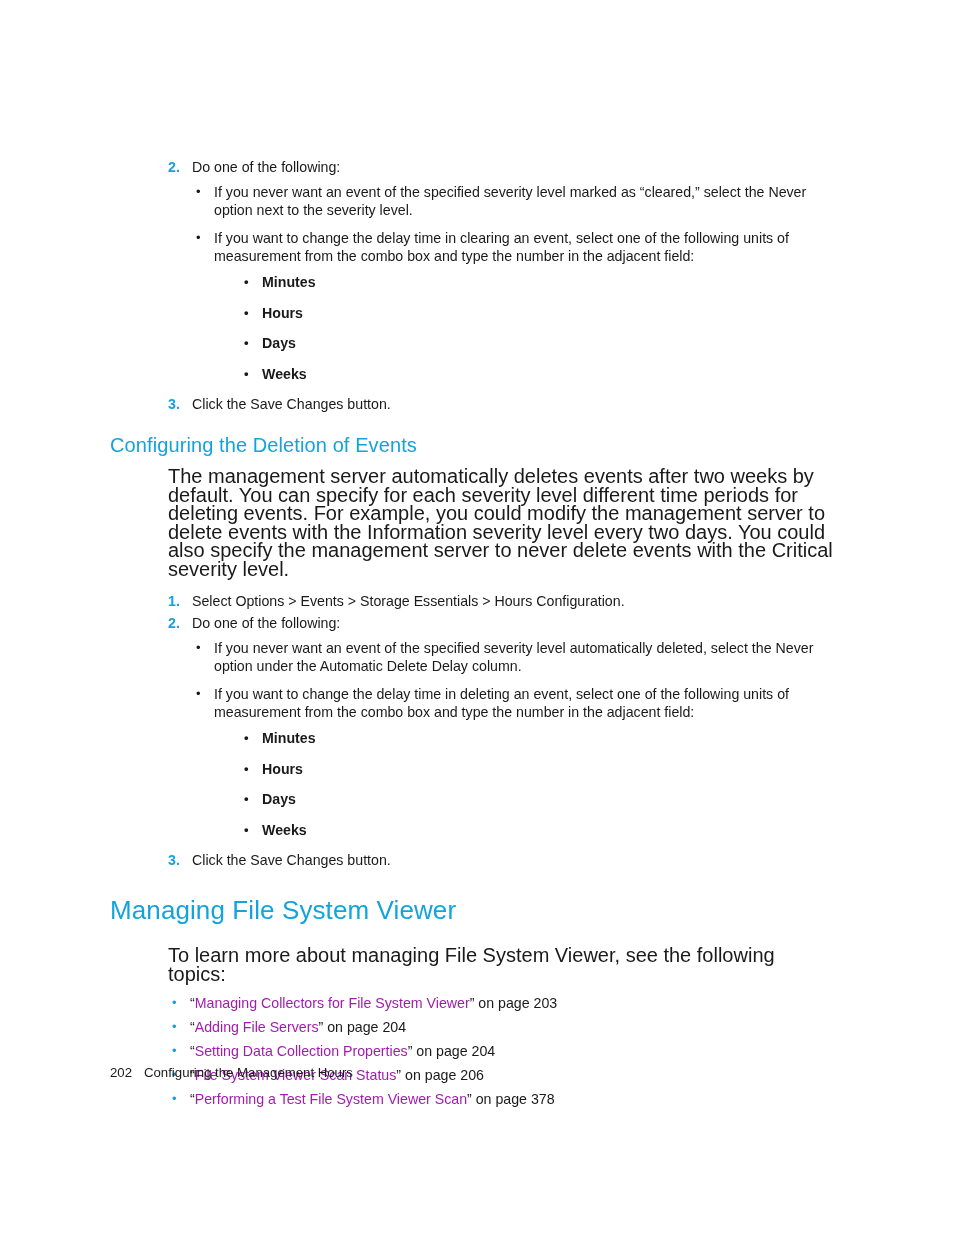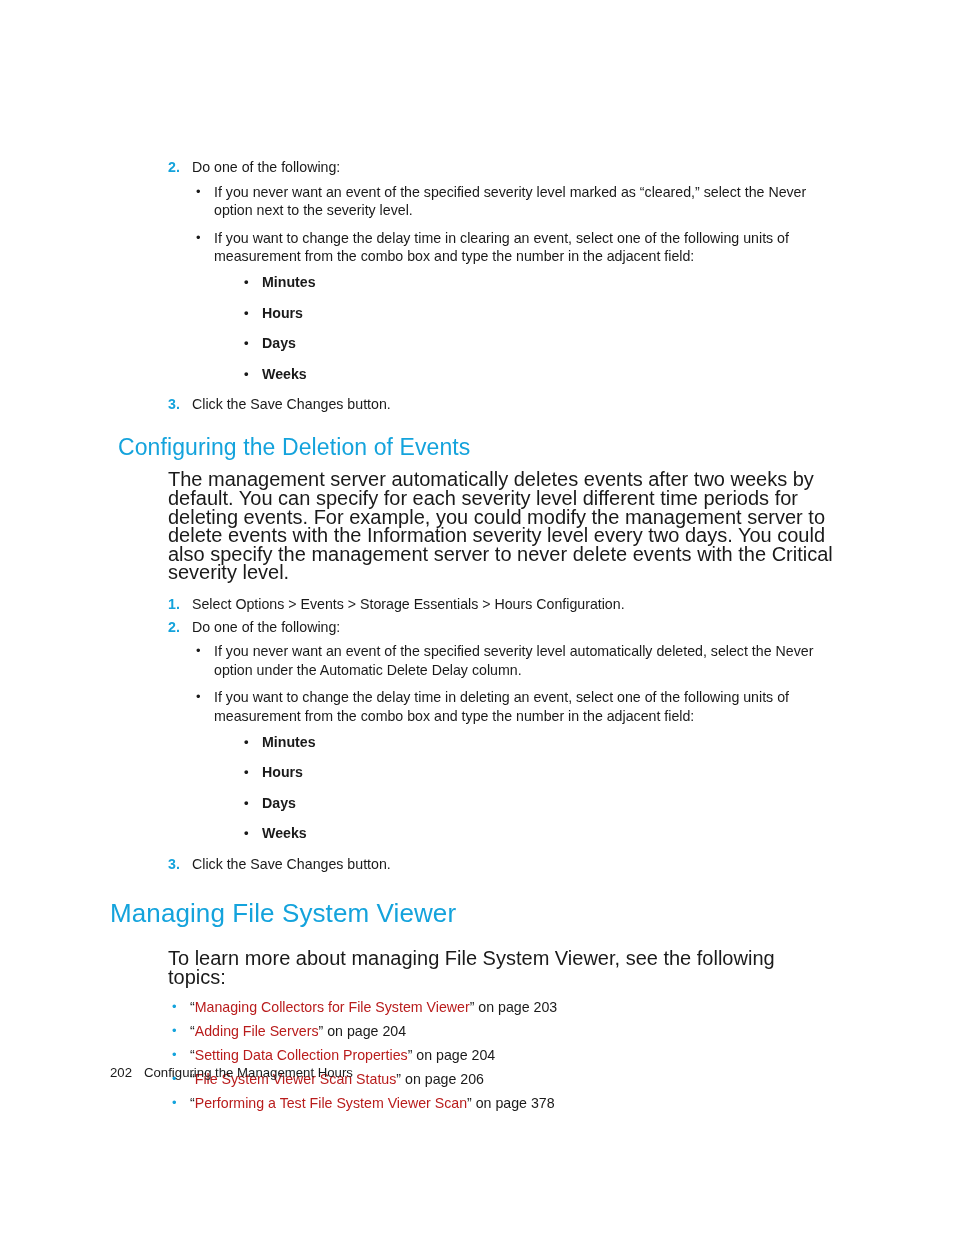--- a/index.html
+++ b/index.html
@@ -33,24 +33,24 @@
   
   h1.doc-h1 {
     font-size: 26px;
     font-weight: 400;
     color: #14a3dc;
     margin: 26px 0 20px 0;
     line-height: 1.15;
     letter-spacing: 0.1px;
   }
   h2.doc-h2 {
-    font-size: 23px;
+    font-size: 20px;
     font-weight: 400;
     color: #14a3dc;
-    margin: 20px 0 10px 8px;
+    margin: 20px 0 10px 0;
     line-height: 1.15;
     letter-spacing: 0.1px;
   }
 
   
   .body-block {
     margin-left: 58px;
   }
   p.para {
     font-size: 20px;
@@ -160,21 +160,21 @@
   }
   ul.link-list > li.link-item > .bullet-dot-cyan {
     position: absolute;
     left: 4px;
     top: 0;
     color: #14a3dc;
     font-size: 13px;
     line-height: 18.6px;
   }
   a.xref {
-    color: #b91c1c;
+    color: #a21caf;
     text-decoration: none;
   }
   .quote { color: #1a1a1a; }
 
   strong.b { font-weight: 400; }
   .sep { font-weight: 400; }
 
   
   .footer {
     position: absolute;

